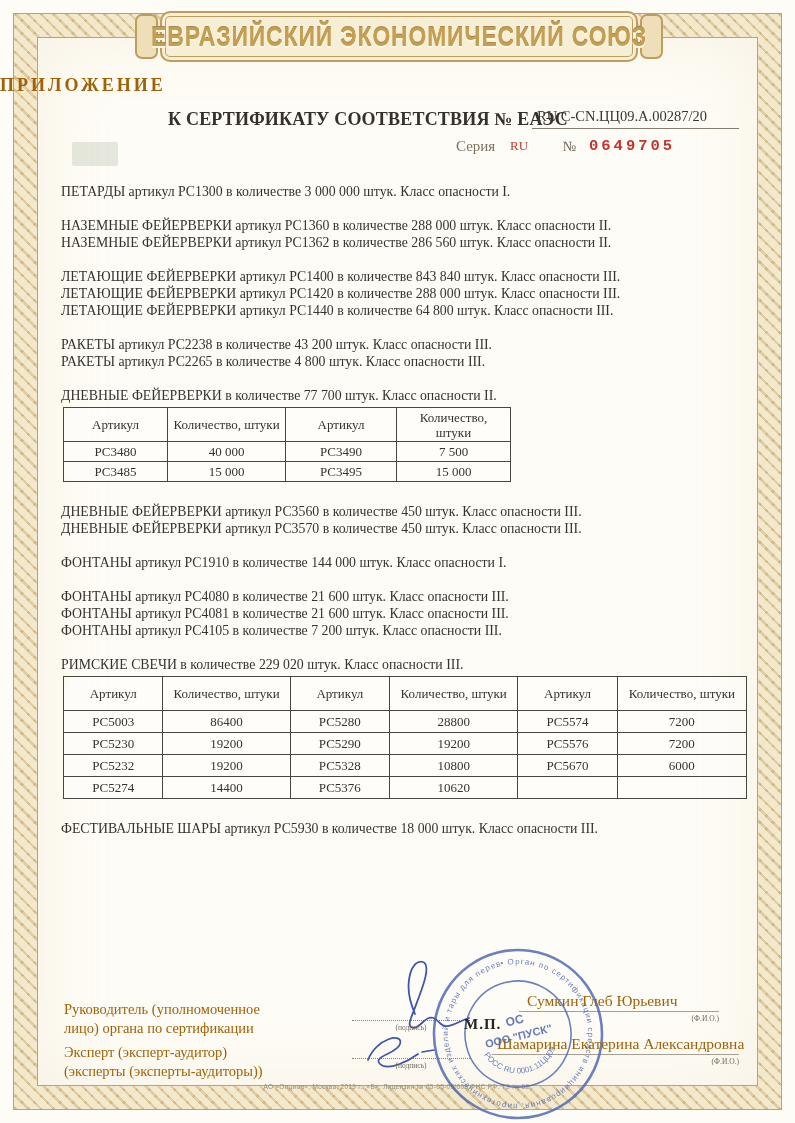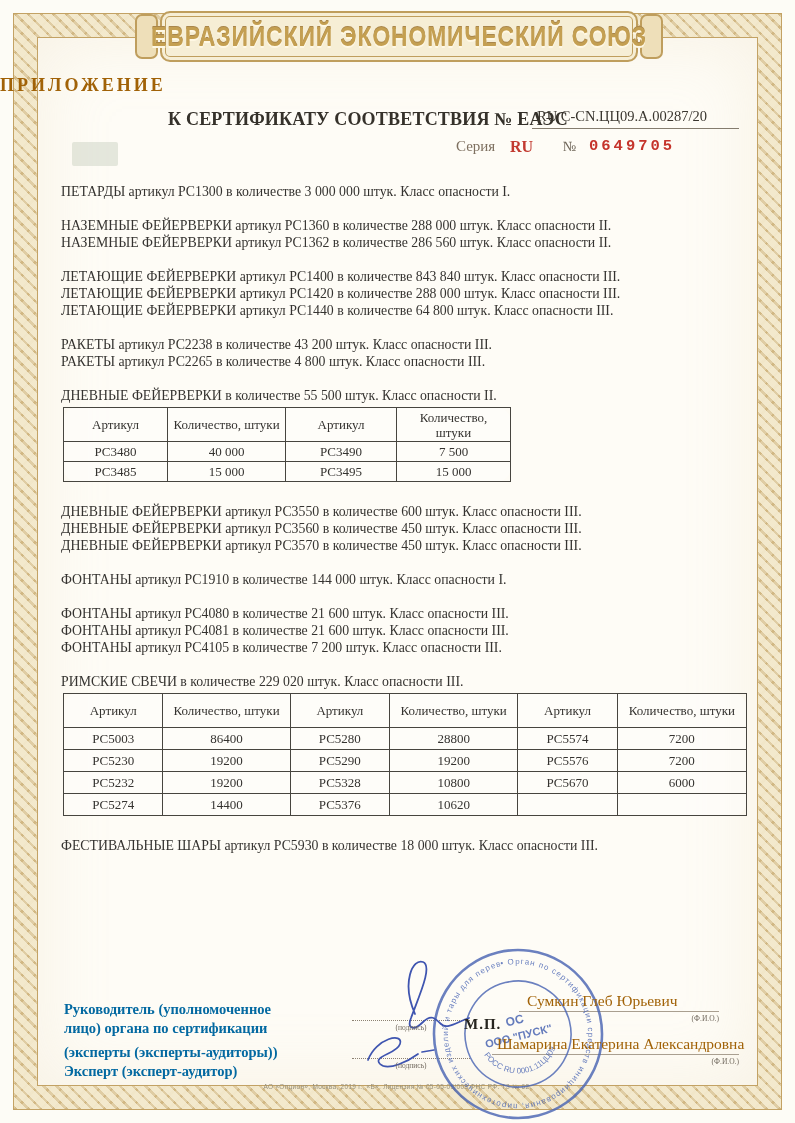--- a/index.html
+++ b/index.html
@@ -50,21 +50,21 @@
     font-size:18px; font-weight:bold; letter-spacing:3px; color:#a16207;
   }
   .subtitle {
     position:absolute; top:109px; left:168px; z-index:2;
     font-size:18px; font-weight:bold; color:#35312a; letter-spacing:.2px;
   }
   .cert-no { position:absolute; top:108px; left:537px; font-size:14.5px; color:#3a362f; z-index:2; white-space:nowrap; }
   .cert-line { position:absolute; top:128px; left:532px; width:207px; border-top:1px solid #847c6e; z-index:2; }
 
   .series-label { position:absolute; top:138px; left:456px; font-size:15px; color:#7e7060; z-index:2; }
-  .series-value { position:absolute; top:138px; left:510px; font-size:16px; font-weight:700; color:#c23a30; z-index:2; }
+  .series-value { position:absolute; top:138px; left:510px; font-size:13px; font-weight:400; color:#c23a30; z-index:2; }
   .number-sign { position:absolute; top:139px; left:563px; font-size:14px; color:#6e6558; z-index:2; }
   .blank-number {
     position:absolute; top:137px; left:589px; z-index:2;
     font-family:"Liberation Mono", monospace; font-weight:bold; font-size:15.5px;
     letter-spacing:3px; color:#c5342b;
   }
   .watermark {
     position:absolute; left:72px; top:142px; width:46px; height:24px; z-index:1;
     background:rgba(186,198,178,.38); border-radius:2px;
   }
@@ -83,21 +83,21 @@
     font-weight:normal; color:#353330; padding:0 4px;
   }
   .t th { font-size:13px; height:33px; line-height:15px; }
   .t td { font-size:13px; }
   .t1 td { height:19px; }
   .t2 td { height:21px; }
 
   
   .role {
     position:absolute; left:64px; width:300px; z-index:2;
-    font-size:14.5px; font-weight:bold; color:#0369a1; line-height:19px;
+    font-size:14.5px; font-weight:normal; color:#a16207; line-height:19px;
   }
   .role-1 { top:1000px; } .role-2 { top:1043px; }
   .sig-line { position:absolute; width:118px; border-bottom:1px dotted #8d8273; z-index:2; }
   .sig-line-1 { left:352px; top:1020px; } .sig-line-2 { left:352px; top:1058px; }
   .sig-cap { position:absolute; width:118px; text-align:center; font-size:7.5px; color:#6f675c; z-index:6; }
   .sig-cap-1 { left:352px; top:1023px; } .sig-cap-2 { left:352px; top:1061px; }
 
   .name { position:absolute; z-index:6; font-size:15.5px; color:#a16207; white-space:nowrap; }
   .name-1 { left:527px; top:992px; } .name-2 { left:497px; top:1035px; }
   .name-line { position:absolute; border-bottom:1px solid #a99f90; z-index:2; }
@@ -158,21 +158,21 @@
     <div class="line">ЛЕТАЮЩИЕ ФЕЙЕРВЕРКИ артикул РС1420 в количестве 288 000 штук. Класс опасности III.</div>
     <div class="line">ЛЕТАЮЩИЕ ФЕЙЕРВЕРКИ артикул РС1440 в количестве 64 800 штук. Класс опасности III.</div>
   </div>
 
   <div class="sect">
     <div class="line">РАКЕТЫ артикул РС2238 в количестве 43 200 штук. Класс опасности III.</div>
     <div class="line">РАКЕТЫ артикул РС2265 в количестве 4 800 штук. Класс опасности III.</div>
   </div>
 
   <div class="sect" style="margin-bottom:0;">
-    <div class="line">ДНЕВНЫЕ ФЕЙЕРВЕРКИ в количестве 55 500 штук. Класс опасности II.</div>
+    <div class="line">ДНЕВНЫЕ ФЕЙЕРВЕРКИ в количестве 77 700 штук. Класс опасности II.</div>
   </div>
 
   <table class="t t1">
     <colgroup>
         <col style="width:104px">
         <col style="width:118px">
         <col style="width:111px">
         <col style="width:114px">
       </colgroup>
     <thead>
@@ -193,21 +193,20 @@
       <tr>
         <td>РС3485</td>
         <td>15 000</td>
         <td>РС3495</td>
         <td>15 000</td>
       </tr>
     </tbody>
   </table>
 
   <div class="sect">
-    <div class="line">ДНЕВНЫЕ ФЕЙЕРВЕРКИ артикул РС3550 в количестве 600 штук. Класс опасности III.</div>
     <div class="line">ДНЕВНЫЕ ФЕЙЕРВЕРКИ артикул РС3560 в количестве 450 штук. Класс опасности III.</div>
     <div class="line">ДНЕВНЫЕ ФЕЙЕРВЕРКИ артикул РС3570 в количестве 450 штук. Класс опасности III.</div>
   </div>
 
   <div class="sect">
     <div class="line">ФОНТАНЫ артикул РС1910 в количестве 144 000 штук. Класс опасности I.</div>
   </div>
 
   <div class="sect">
     <div class="line">ФОНТАНЫ артикул РС4080 в количестве 21 600 штук. Класс опасности III.</div>
@@ -277,22 +276,22 @@
   <div class="sect">
     <div class="line">ФЕСТИВАЛЬНЫЕ ШАРЫ артикул РС5930 в количестве 18 000 штук. Класс опасности III.</div>
   </div>
 </div>
 
 <div class="role role-1">
   <div>Руководитель (уполномоченное</div>
   <div>лицо) органа по сертификации</div>
 </div>
 <div class="role role-2">
+  <div>Эксперт (эксперт-аудитор)</div>
   <div>(эксперты (эксперты-аудиторы))</div>
-  <div>Эксперт (эксперт-аудитор)</div>
 </div>
 
 <div class="sig-line sig-line-1"></div>
 <div class="sig-cap sig-cap-1">(подпись)</div>
 <div class="sig-line sig-line-2"></div>
 <div class="sig-cap sig-cap-2">(подпись)</div>
 
 <div class="name name-1">Сумкин Глеб Юрьевич</div>
 <div class="name-line name-line-1"></div>
 <div class="fio-cap fio-cap-1">(Ф.И.О.)</div>

